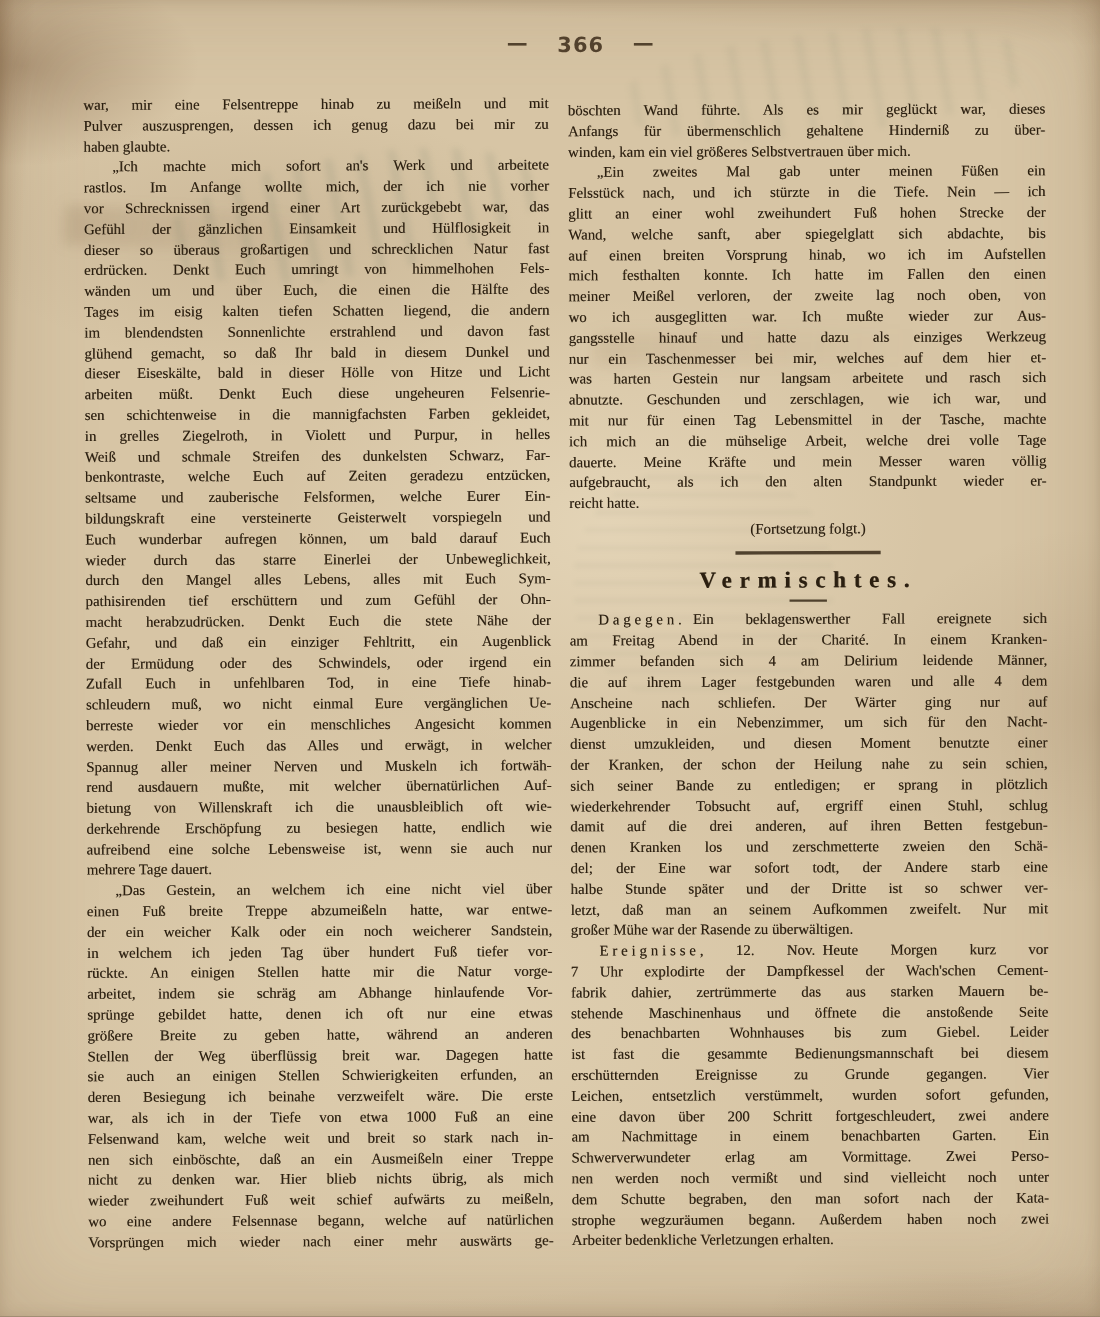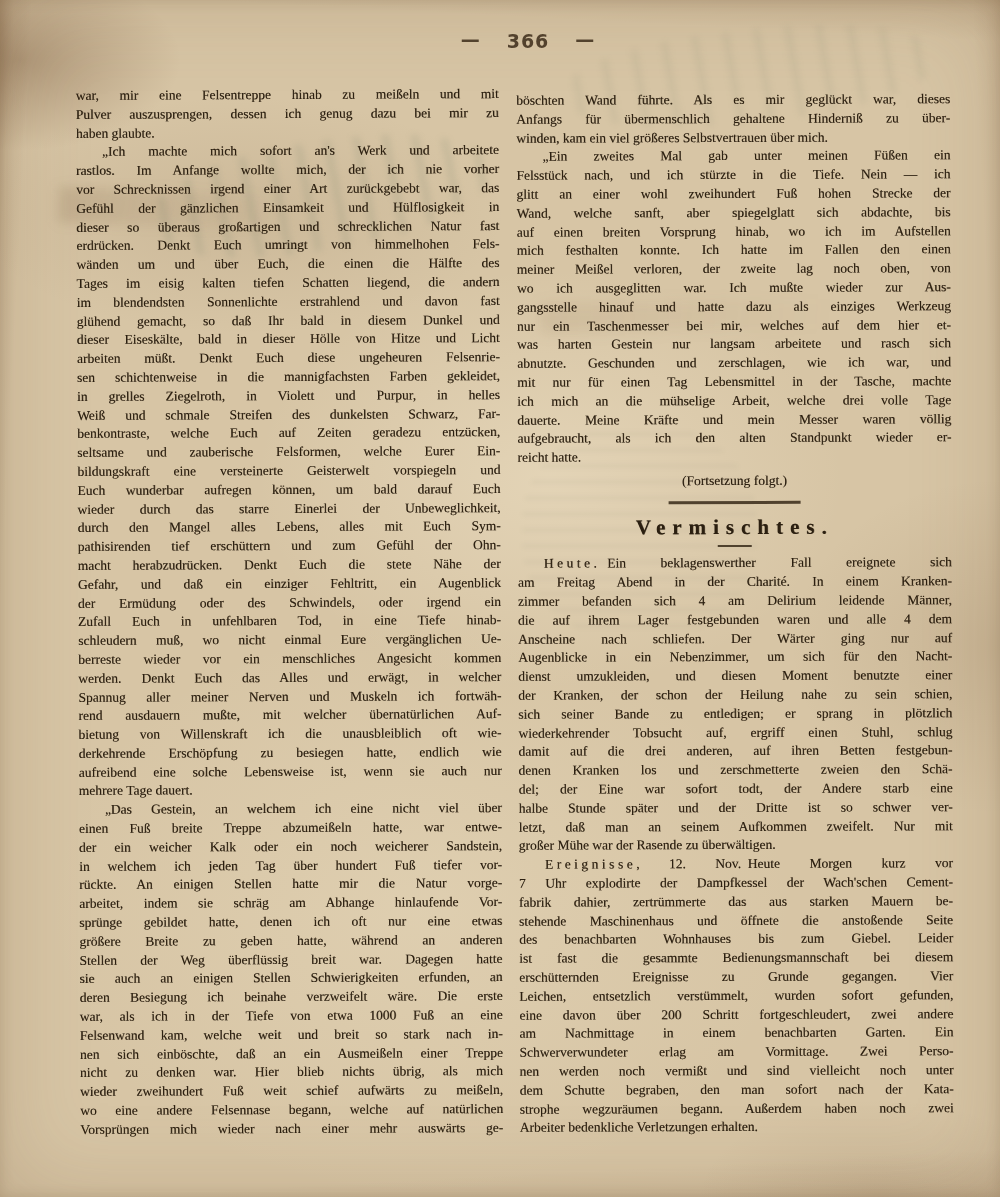--- a/index.html
+++ b/index.html
@@ -196,21 +196,21 @@
           <div class="line">aufgebraucht, als ich den alten Standpunkt wieder er-</div>
           <div class="line last">reicht hatte.</div>
         </div>
       </div>
     <div class="cont-note">(Fortsetzung folgt.)</div>
     <div class="rule-long"></div>
     <div class="section-heading">Vermischtes.</div>
     <div class="rule-short"></div>
     <div class="section-body">
         <div class="para">
-          <div class="line first"><span class="sperr">Heute.</span> Ein beklagenswerther Fall ereignete sich</div>
+          <div class="line first"><span class="sperr">Dagegen.</span> Ein beklagenswerther Fall ereignete sich</div>
           <div class="line">am Freitag Abend in der Charité.  In einem Kranken-</div>
           <div class="line">zimmer befanden sich 4 am Delirium leidende Männer,</div>
           <div class="line">die auf ihrem Lager festgebunden waren und alle 4 dem</div>
           <div class="line">Anscheine nach schliefen.  Der Wärter ging nur auf</div>
           <div class="line">Augenblicke in ein Nebenzimmer, um sich für den Nacht-</div>
           <div class="line">dienst umzukleiden, und diesen Moment benutzte einer</div>
           <div class="line">der Kranken, der schon der Heilung nahe zu sein schien,</div>
           <div class="line">sich seiner Bande zu entledigen;  er sprang in plötzlich</div>
           <div class="line">wiederkehrender Tobsucht auf, ergriff einen Stuhl, schlug</div>
           <div class="line">damit auf die drei anderen, auf ihren Betten festgebun-</div>

